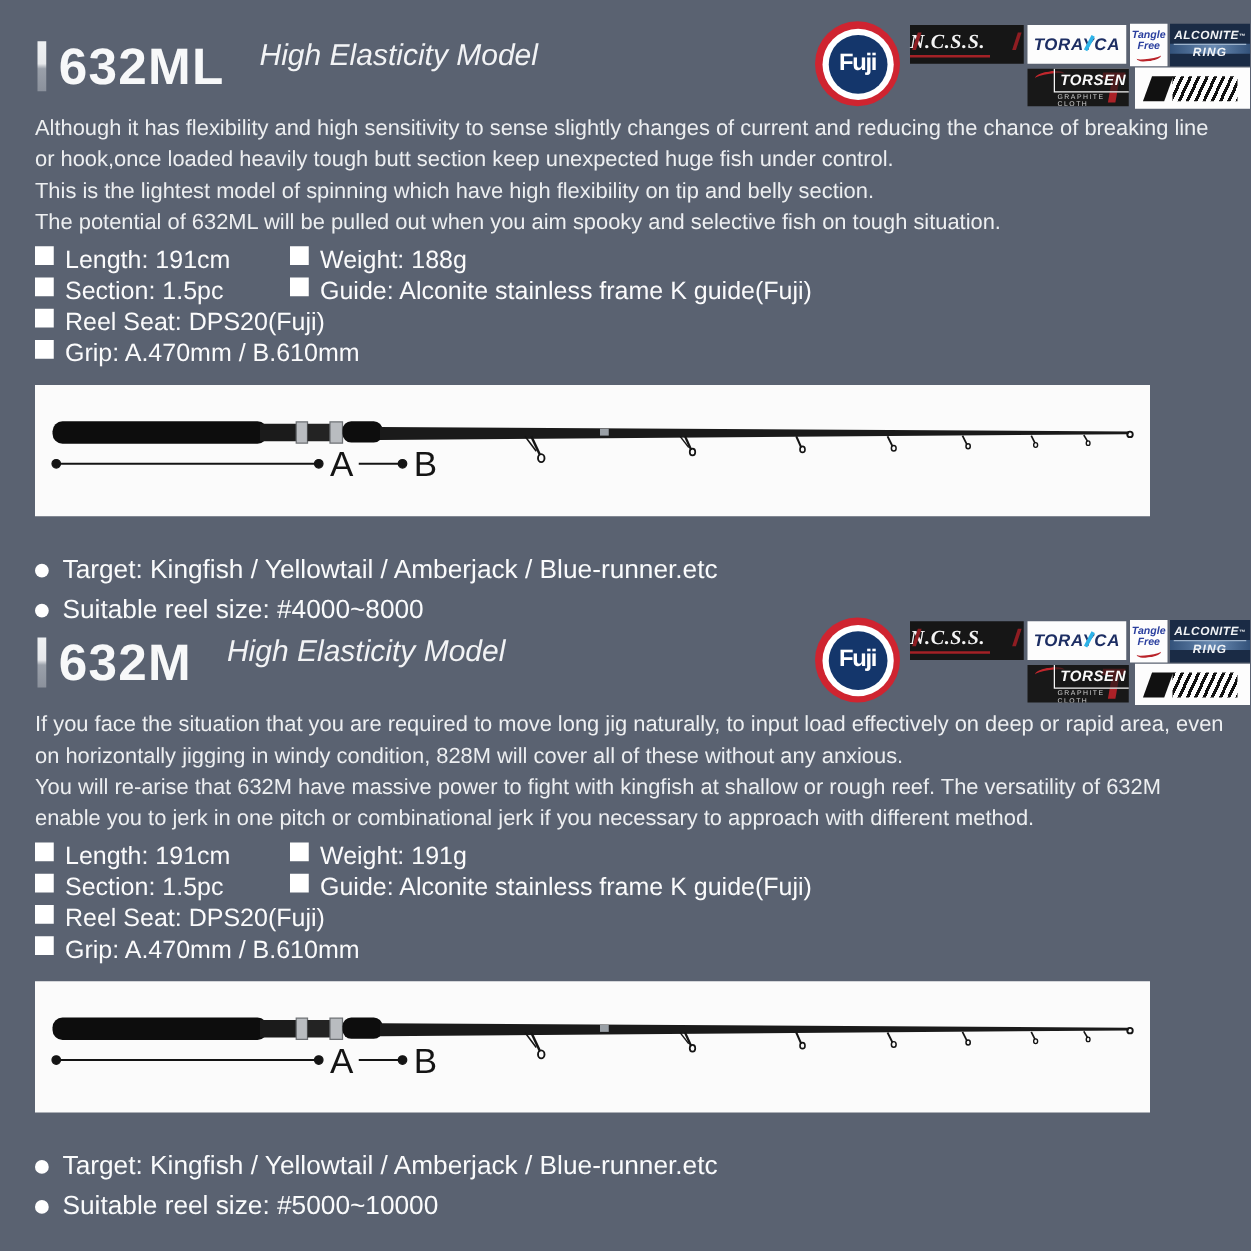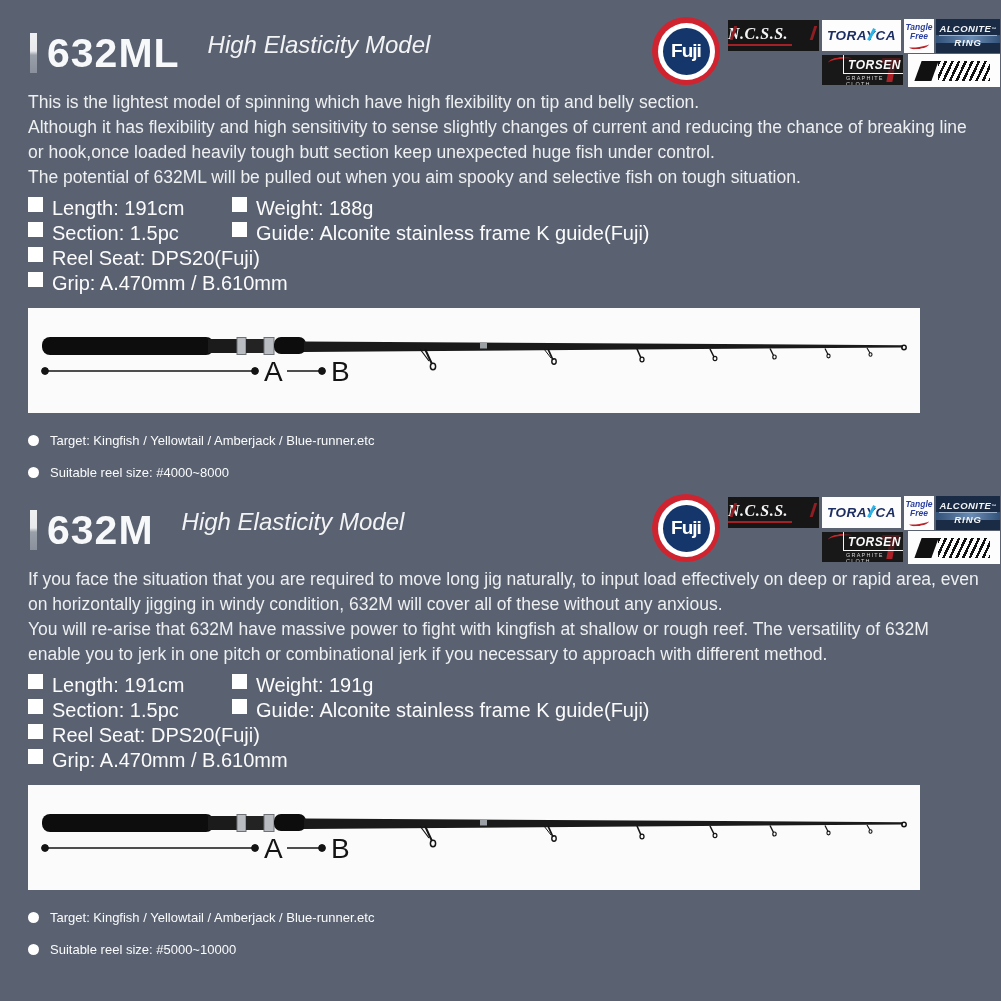--- a/index.html
+++ b/index.html
@@ -68,21 +68,21 @@
   .sec-specs{position:absolute;top:196px;left:28px;color:#fbfbfc;font-size:20px;}
   .spec-row{display:flex;height:25px;align-items:center;}
   .spec-cell{display:flex;align-items:flex-start;}
   .colA{width:204px;}
   .sq{width:15px;height:15px;background:#fff;flex:none;margin-right:9px;}
 
   
   .rod-panel{position:absolute;top:308px;left:28px;width:892px;height:105px;background:#fbfbfb;}
 
   
-  .sec-targets{position:absolute;top:424px;left:28px;color:#fafbfc;font-size:13px;}
+  .sec-targets{position:absolute;top:440px;left:28px;color:#fafbfc;font-size:21px;}
   .target-row{display:flex;align-items:center;height:32px;}
   .dot{width:11px;height:11px;border-radius:50%;background:#fff;flex:none;margin-right:11px;}
 </style>
 </head>
 <body>
 
 <div id="page">
 
   <div class="section" id="section-0">
 
@@ -131,22 +131,22 @@
         </div>
         <span class="torsen-sub">GRAPHITE CLOTH</span>
       </div>
       <div class="badge badge-weave">
         <div class="weave-block"></div>
         <div class="weave-stripes"></div>
       </div>
     </div>
 
     <div class="sec-desc">
+      <div>Although it has flexibility and high sensitivity to sense slightly changes of current and reducing the chance of breaking line or hook,once loaded heavily tough butt section keep unexpected huge fish under control.</div>
       <div>This is the lightest model of spinning which have high flexibility on tip and belly section.</div>
-      <div>Although it has flexibility and high sensitivity to sense slightly changes of current and reducing the chance of breaking line or hook,once loaded heavily tough butt section keep unexpected huge fish under control.</div>
       <div>The potential of 632ML will be pulled out when you aim spooky and selective fish on tough situation.</div>
     </div>
 
     <div class="sec-specs">
       <div class="spec-row">
         <div class="spec-cell colA">
             <span class="sq"></span>
             <span>Length: 191cm</span>
           </div>
         <div class="spec-cell">
@@ -278,21 +278,21 @@
         </div>
         <span class="torsen-sub">GRAPHITE CLOTH</span>
       </div>
       <div class="badge badge-weave">
         <div class="weave-block"></div>
         <div class="weave-stripes"></div>
       </div>
     </div>
 
     <div class="sec-desc">
-      <div>If you face the situation that you are required to move long jig naturally, to input load effectively on deep or rapid area, even on horizontally jigging in windy condition, 632M will cover all of these without any anxious.</div>
+      <div>If you face the situation that you are required to move long jig naturally, to input load effectively on deep or rapid area, even on horizontally jigging in windy condition, 828M will cover all of these without any anxious.</div>
       <div>You will re-arise that 632M have massive power to fight with kingfish at shallow or rough reef. The versatility of 632M enable you to jerk in one pitch or combinational jerk if you necessary to approach with different method.</div>
     </div>
 
     <div class="sec-specs">
       <div class="spec-row">
         <div class="spec-cell colA">
             <span class="sq"></span>
             <span>Length: 191cm</span>
           </div>
         <div class="spec-cell">

